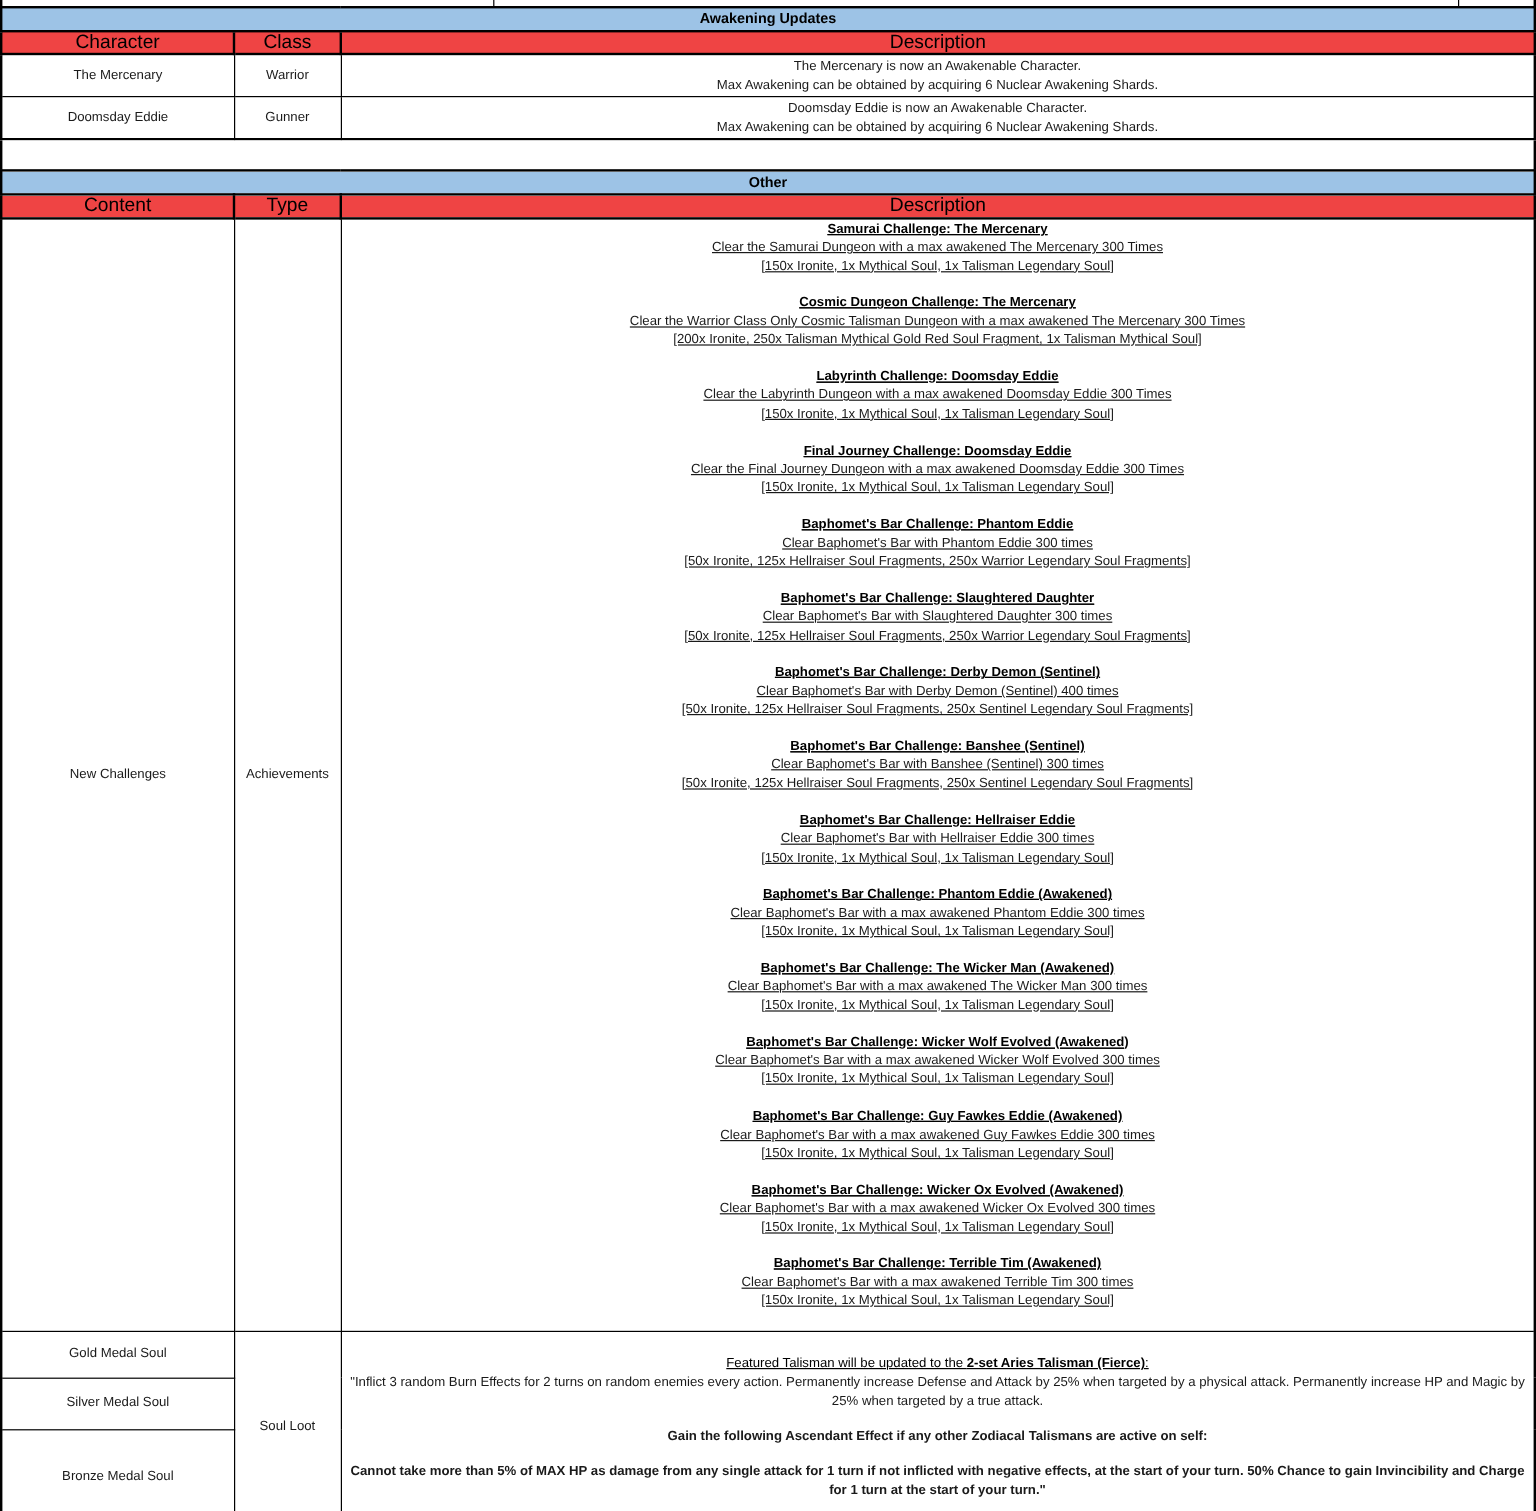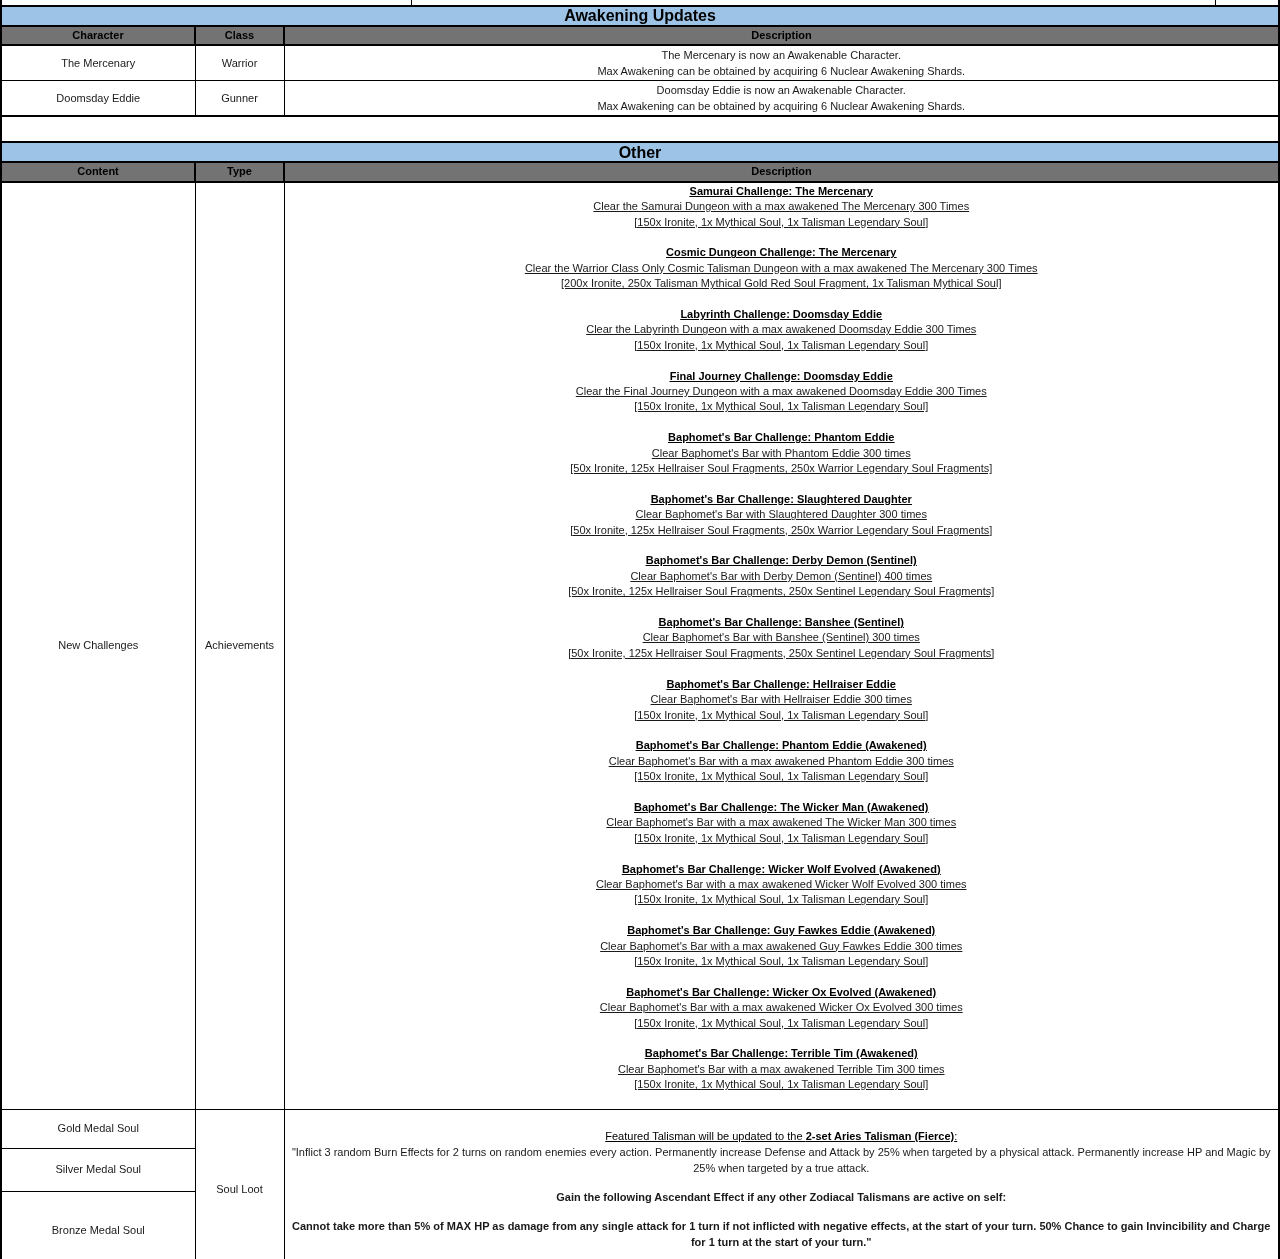--- a/index.html
+++ b/index.html
@@ -30,29 +30,29 @@
     text-align: center;
     vertical-align: middle;
     font-size: 11px;
     line-height: 15.4px;
     overflow: hidden;
     box-sizing: border-box;
   }
   tr.title-row td {
     background: #9dc3e6;
     font-weight: bold;
-    font-size: 16px;
+    font-size: 12px;
     color: #000;
     height: 20px;
     border: 2px solid #000;
   }
   tr.header-row td {
-    background: #737373;
-    font-weight: bold;
-    font-size: 11px;
+    background: #ef4444;
+    font-weight: normal;
+    font-size: 16px;
     color: #000;
     height: 17px;
     border: 2px solid #000;
   }
   table.tbl { border: 2px solid #000; }
 
   tr.awk-row { height: 26px; }
   .desc-lines div { line-height: 16px; }
 
   .gap-strip {

